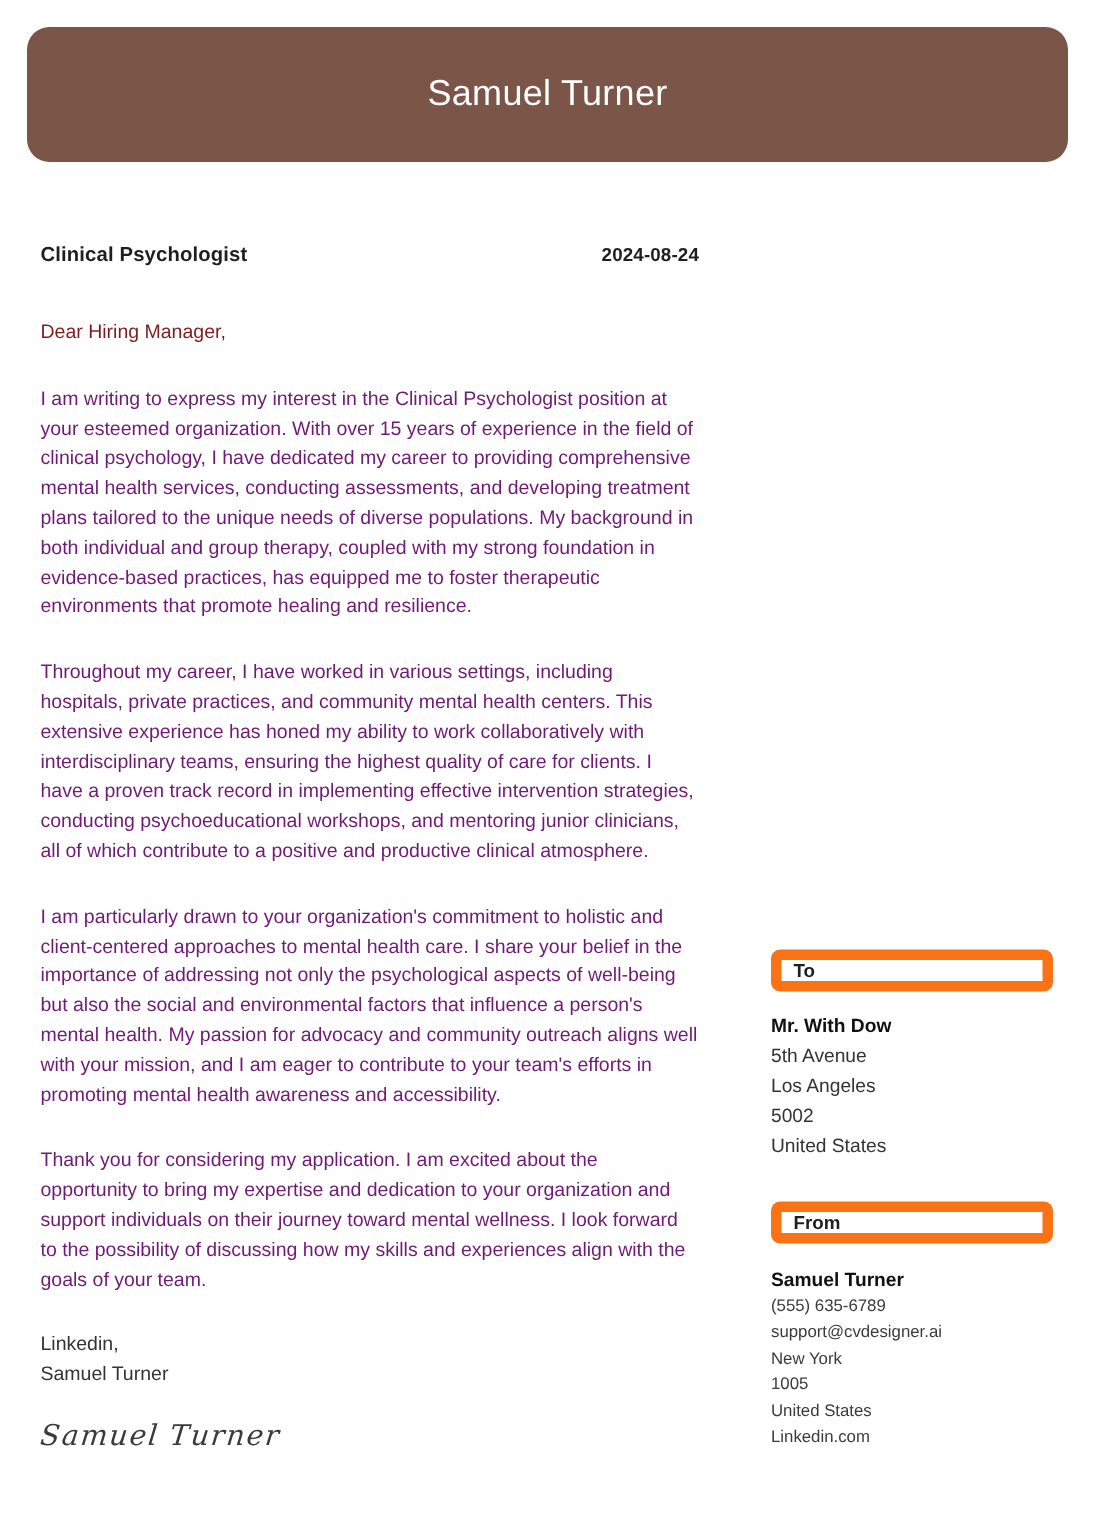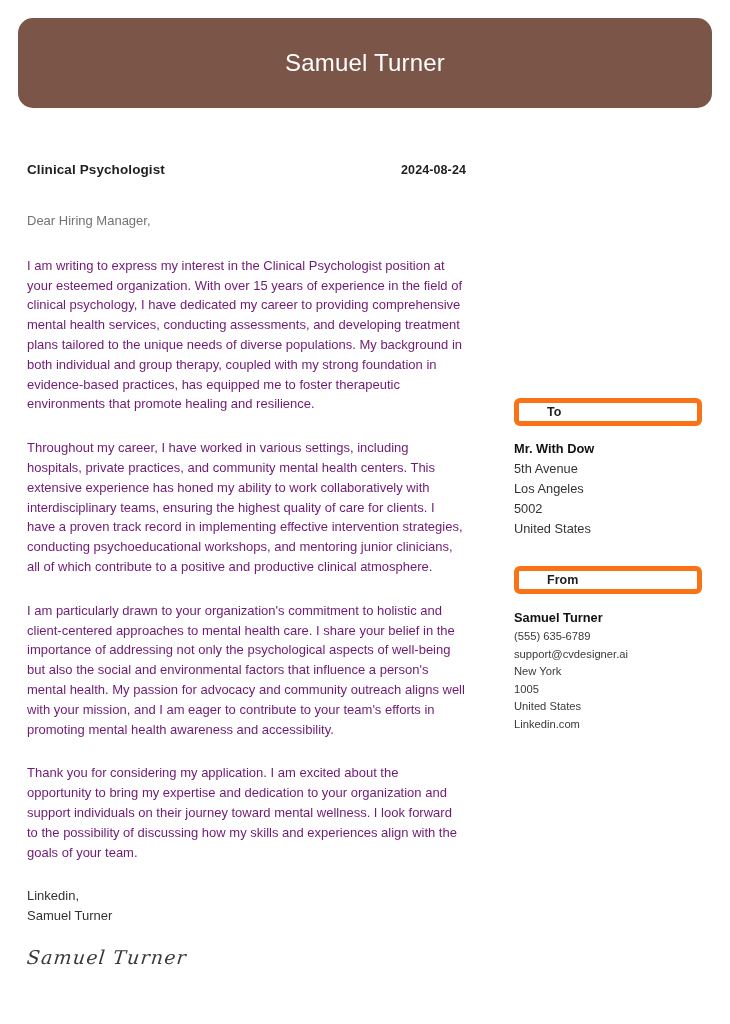--- a/index.html
+++ b/index.html
@@ -41,21 +41,21 @@
   
   .page {
     position: absolute;
     left: 0;
     top: 108px;
     width: 730px;
   }
 
   .columns {
     display: flex;
-    align-items: center;
+    align-items: flex-end;
   }
 
   
   .letter-col {
     width: 466px;
     padding-left: 27px;
     padding-top: 54px;
     box-sizing: border-box;
   }
 
@@ -73,21 +73,21 @@
   }
   .letter-date {
     font-size: 12.5px;
     font-weight: bold;
     color: #1f1f1f;
     letter-spacing: 0.1px;
   }
 
   .salutation {
     font-size: 13px;
-    color: #737373;
+    color: #7f1d1d;
     line-height: 19.8px;
     margin-bottom: 25px;
   }
 
   .letter-para {
     font-size: 13px;
     color: #701a75;
     line-height: 19.8px;
     margin: 0 0 24px 0;
     text-align: left;
@@ -114,25 +114,25 @@
   .side-col {
     width: 264px;
     padding-top: 56px;
     padding-left: 48px;
     box-sizing: border-box;
   }
 
   .side-label-box {
     width: 188px;
     height: 28px;
-    border: 5px solid #f97316;
+    border: 7px solid #f97316;
     border-radius: 6px;
     display: flex;
     align-items: center;
-    padding-left: 28px;
+    padding-left: 8px;
     box-sizing: border-box;
     background: #ffffff;
   }
   .side-label-box .side-label {
     font-size: 12.5px;
     font-weight: bold;
     color: #1f1f1f;
   }
 
   .addr-block {

